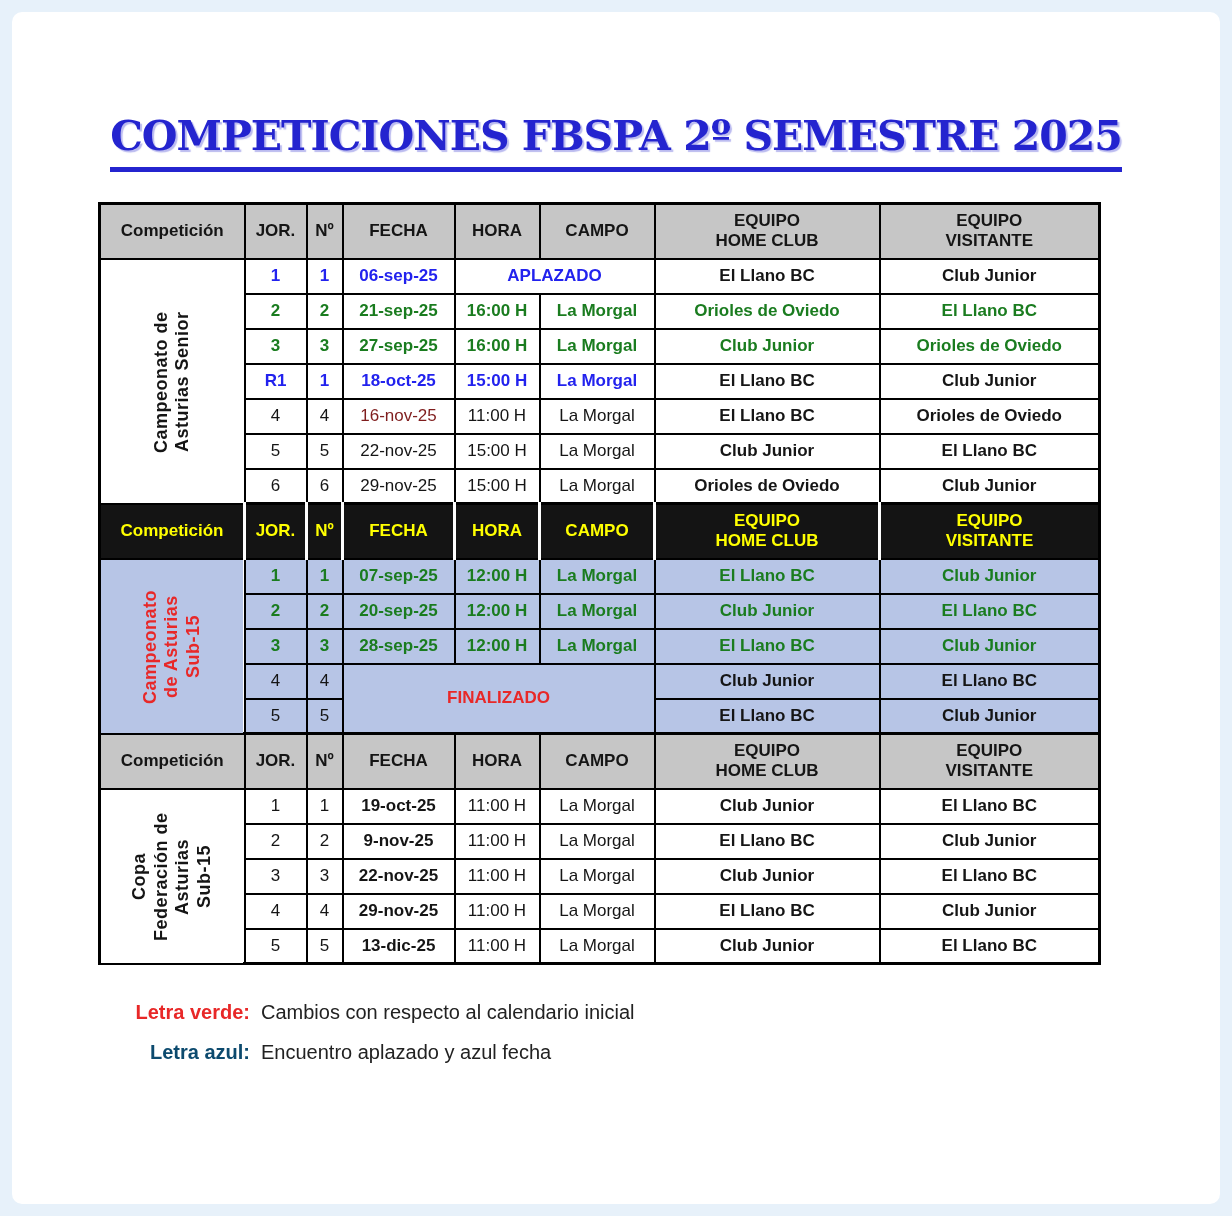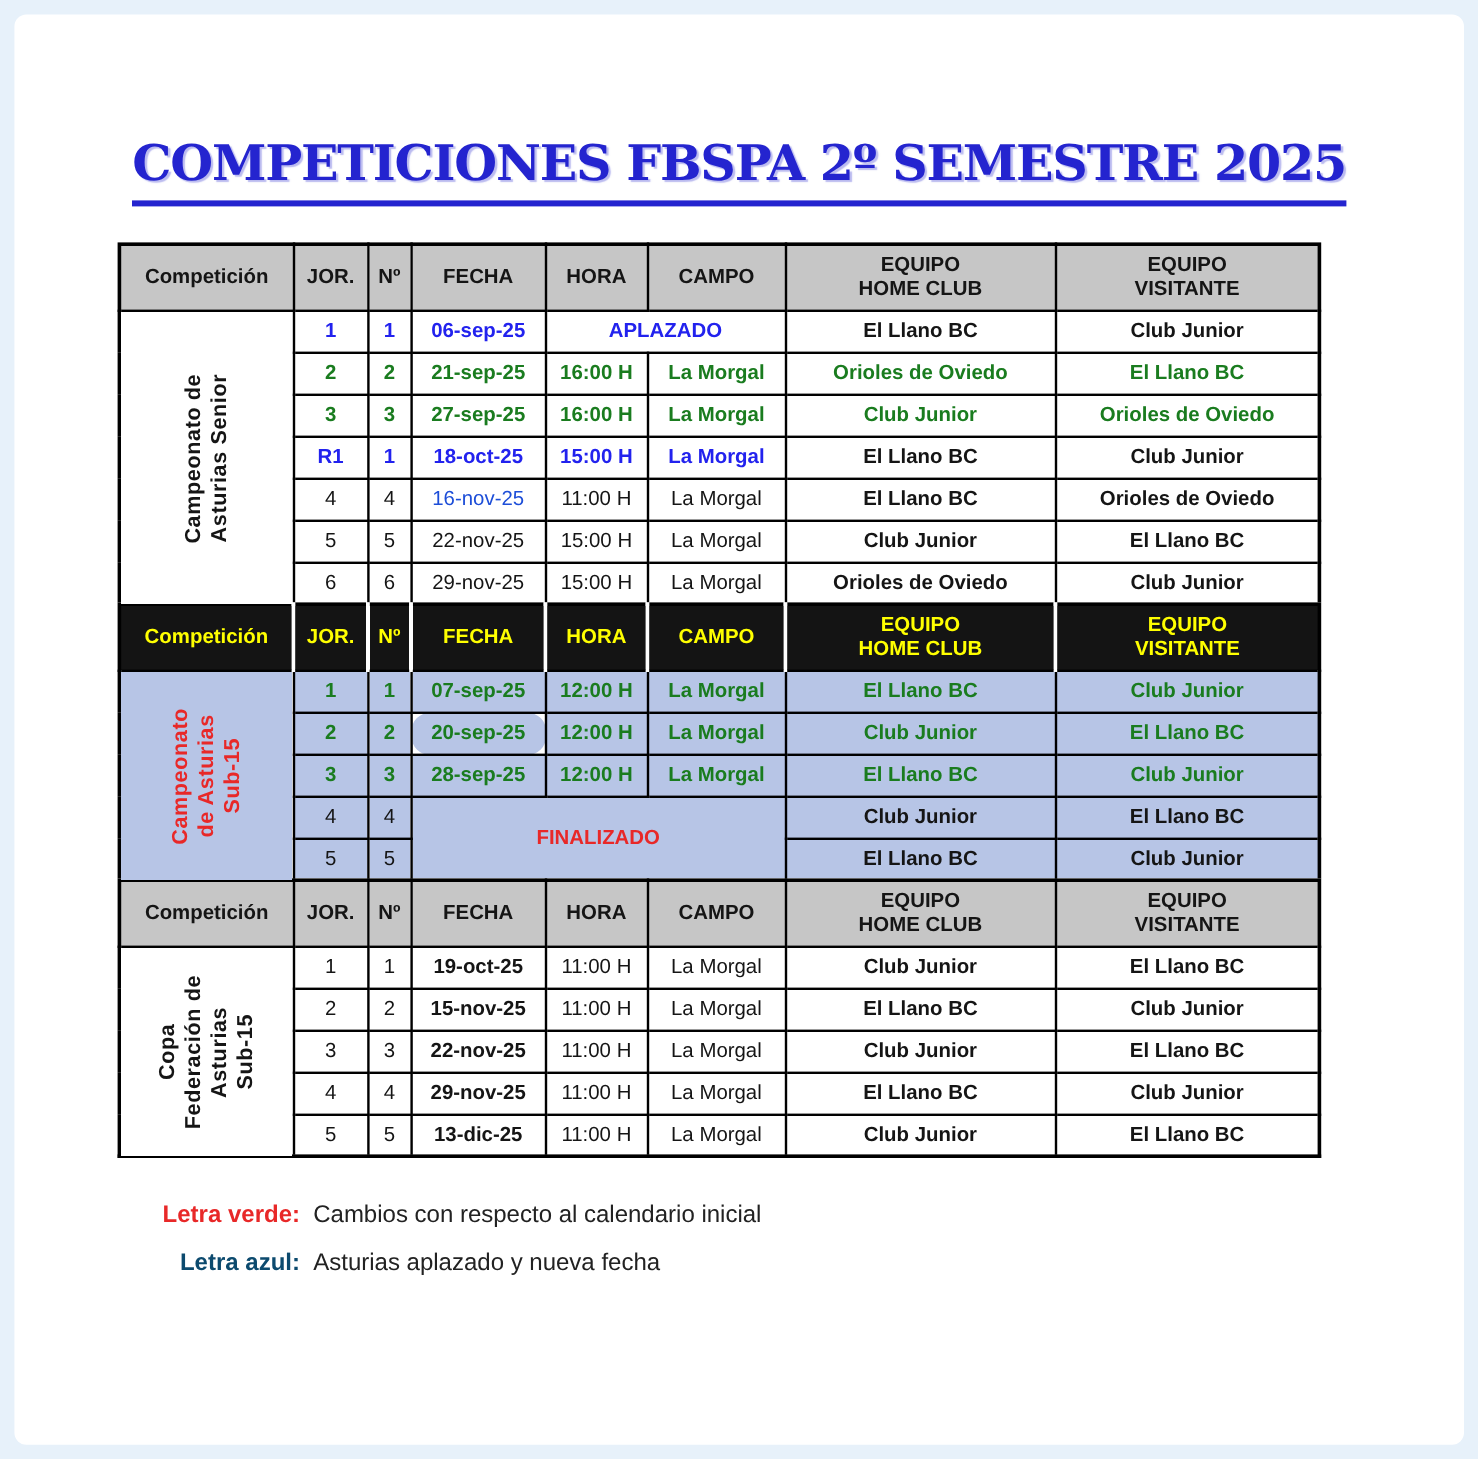--- a/index.html
+++ b/index.html
@@ -171,21 +171,21 @@
           <td class="b" style="color: rgb(34, 34, 238);">1</td>
           <td class="b" style="color: rgb(34, 34, 238); margin-left: 20px;">18-oct-25</td>
           <td class="b" style="color: rgb(34, 34, 238);">15:00 H</td>
           <td class="b" style="color: rgb(34, 34, 238);">La Morgal</td>
           <td class="b" style="color: rgb(21, 21, 21);">El Llano BC</td>
           <td class="b" style="color: rgb(21, 21, 21);">Club Junior</td>
         </tr>
         <tr class="row">
           <td style="color: rgb(21, 21, 21);">4</td>
           <td style="color: rgb(21, 21, 21);">4</td>
-          <td style="color: #1d4ed8;">16-nov-25</td>
+          <td style="color: #7f1d1d;">16-nov-25</td>
           <td style="color: rgb(21, 21, 21);">11:00 H</td>
           <td style="color: rgb(21, 21, 21);">La Morgal</td>
           <td class="b" style="color: rgb(21, 21, 21);">El Llano BC</td>
           <td class="b" style="color: rgb(21, 21, 21);">Orioles de Oviedo</td>
         </tr>
         <tr class="row">
           <td style="color: rgb(21, 21, 21);">5</td>
           <td style="color: rgb(21, 21, 21);">5</td>
           <td style="color: rgb(21, 21, 21);">22-nov-25</td>
           <td style="color: rgb(21, 21, 21);">15:00 H</td>
@@ -224,21 +224,21 @@
           <td class="b" style="color: rgb(26, 124, 31);">1</td>
           <td class="b" style="color: rgb(26, 124, 31); margin-left: 16px;">07-sep-25</td>
           <td class="b" style="color: rgb(26, 124, 31);">12:00 H</td>
           <td class="b" style="color: rgb(26, 124, 31);">La Morgal</td>
           <td class="b" style="color: rgb(26, 124, 31);">El Llano BC</td>
           <td class="b" style="color: rgb(26, 124, 31);">Club Junior</td>
         </tr>
         <tr class="row">
           <td class="b" style="color: rgb(26, 124, 31);">2</td>
           <td class="b" style="color: rgb(26, 124, 31);">2</td>
-          <td class="b" style="color: rgb(26, 124, 31); border-radius: 15px;">20-sep-25</td>
+          <td class="b" style="color: rgb(26, 124, 31);">20-sep-25</td>
           <td class="b" style="color: rgb(26, 124, 31);">12:00 H</td>
           <td class="b" style="color: rgb(26, 124, 31);">La Morgal</td>
           <td class="b" style="color: rgb(26, 124, 31);">Club Junior</td>
           <td class="b" style="color: rgb(26, 124, 31);">El Llano BC</td>
         </tr>
         <tr class="row">
           <td class="b" style="color: rgb(26, 124, 31);">3</td>
           <td class="b" style="color: rgb(26, 124, 31);">3</td>
           <td class="b" style="color: rgb(26, 124, 31);">28-sep-25</td>
           <td class="b" style="color: rgb(26, 124, 31);">12:00 H</td>
@@ -282,21 +282,21 @@
           <td style="color: rgb(21, 21, 21);">1</td>
           <td class="b" style="color: rgb(21, 21, 21);">19-oct-25</td>
           <td style="color: rgb(21, 21, 21);">11:00 H</td>
           <td style="color: rgb(21, 21, 21);">La Morgal</td>
           <td class="b" style="color: rgb(21, 21, 21);">Club Junior</td>
           <td class="b" style="color: rgb(21, 21, 21);">El Llano BC</td>
         </tr>
         <tr class="row">
           <td style="color: rgb(21, 21, 21);">2</td>
           <td style="color: rgb(21, 21, 21);">2</td>
-          <td class="b" style="color: rgb(21, 21, 21);">15-nov-25</td>
+          <td class="b" style="color: rgb(21, 21, 21);">9-nov-25</td>
           <td style="color: rgb(21, 21, 21);">11:00 H</td>
           <td style="color: rgb(21, 21, 21);">La Morgal</td>
           <td class="b" style="color: rgb(21, 21, 21);">El Llano BC</td>
           <td class="b" style="color: rgb(21, 21, 21);">Club Junior</td>
         </tr>
         <tr class="row">
           <td style="color: rgb(21, 21, 21);">3</td>
           <td style="color: rgb(21, 21, 21);">3</td>
           <td class="b" style="color: rgb(21, 21, 21);">22-nov-25</td>
           <td style="color: rgb(21, 21, 21);">11:00 H</td>
@@ -325,17 +325,17 @@
       </tbody>
     </table>
 
   <div class="legend">
       <div class="legend-row">
         <span class="legend-label" style="color: rgb(232, 40, 40);">Letra verde:</span>
         <span class="legend-text">Cambios con respecto al calendario inicial</span>
       </div>
       <div class="legend-row">
         <span class="legend-label" style="color: #0c4a6e;">Letra azul:</span>
-        <span class="legend-text">Asturias aplazado y nueva fecha</span>
+        <span class="legend-text">Encuentro aplazado y azul fecha</span>
       </div>
     </div>
 
 </div>
 
 </body></html>

